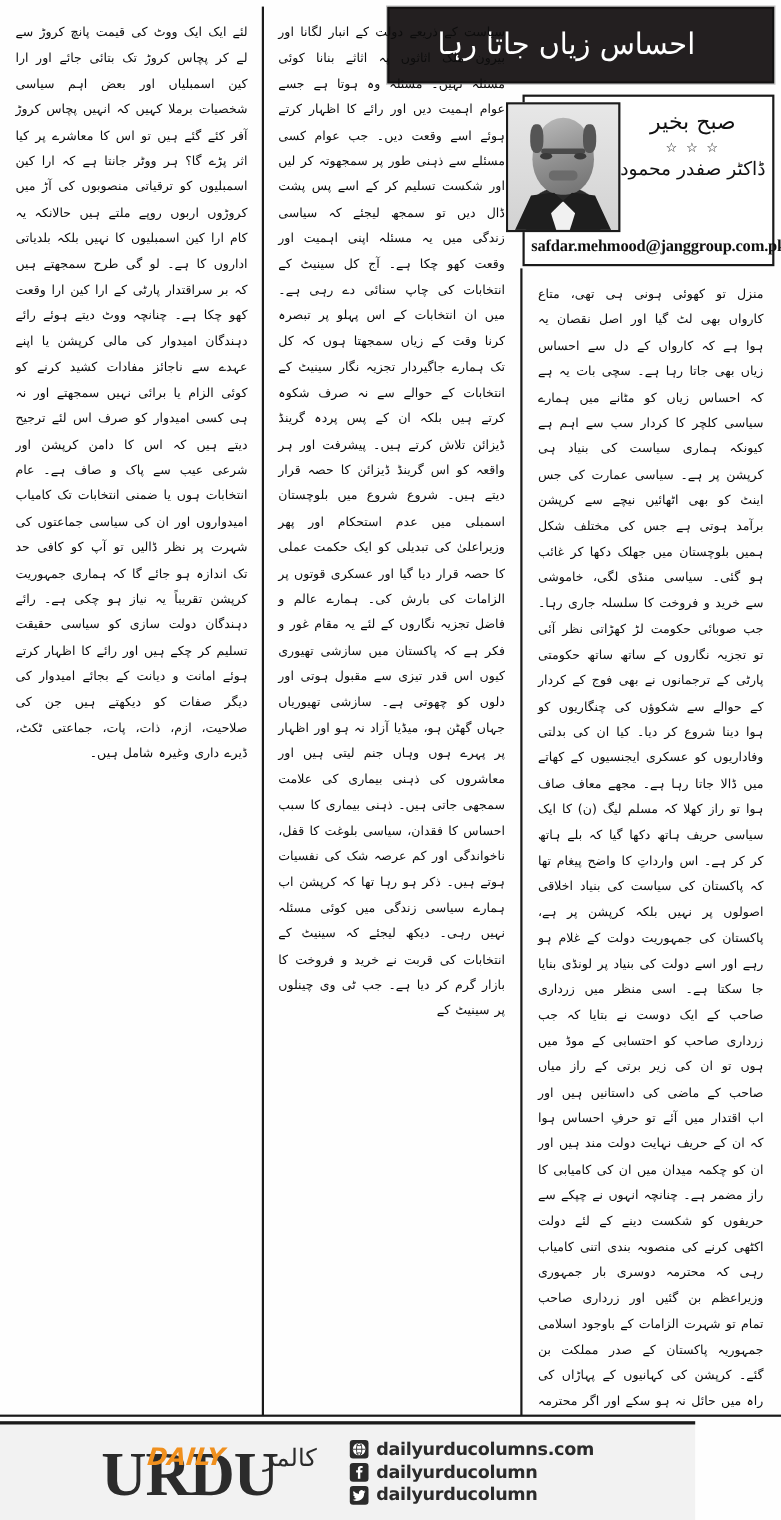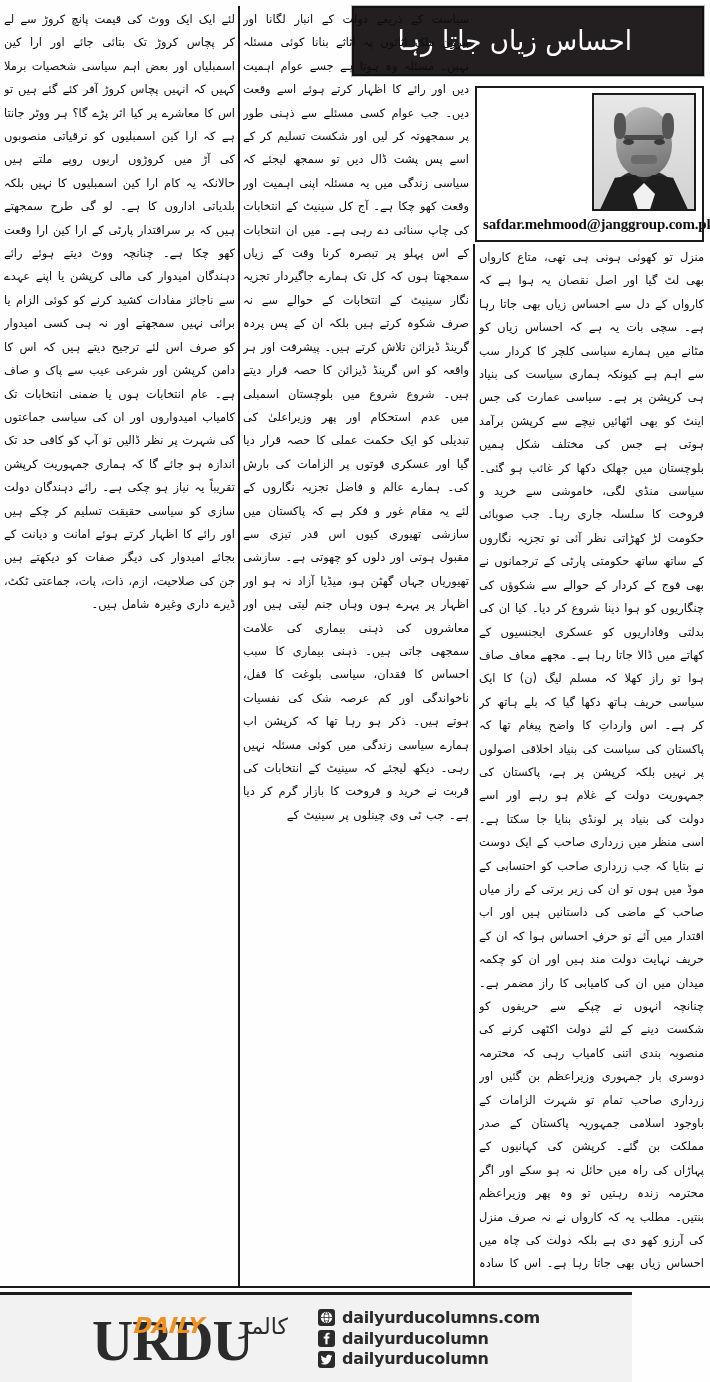--- a/index.html
+++ b/index.html
@@ -188,21 +188,21 @@
     font-size: 11.4px;
     line-height: 23.4px;
     overflow: hidden;
     word-spacing: 1px;
   }
   #col1 { left: 4px;   width: 231px; top: 8px;  height: 1262px; }
   #col2 { left: 243px; width: 226px; top: 8px;  height: 1272px; }
   #col3 { left: 479px; width: 225px; top: 246px; height: 1034px; }
 
   .col p {
-    margin: 0;
+    margin: 10px;
     text-align: justify;
     text-justify: inter-word;
   }
 
   
   .vrule {
     position: absolute;
     width: 1.5px;
     background: #1a1a1a;
   }
@@ -301,20 +301,25 @@
 <div id="page">
 
   <div id="content-area">
 
     <div id="title-banner">
       <div class="title-text">احساس زیاں جاتا رہا</div>
     </div>
 
     <div id="byline-box">
       <div id="byline-inner">
+        <div id="byline-meta">
+          <div class="kicker">صبح بخیر</div>
+          <div class="stars">☆ ☆ ☆</div>
+          <div class="author-name">ڈاکٹر صفدر محمود</div>
+        </div>
         <div id="author-photo">
           <div class="bg"></div>
           <div class="head"></div>
           <div class="hairl"></div>
           <div class="hairr"></div>
           <div class="brow"></div>
           <div class="eyes"></div>
           <div class="mouth"></div>
           <div class="suit"></div>
           <div class="shirt"></div>

